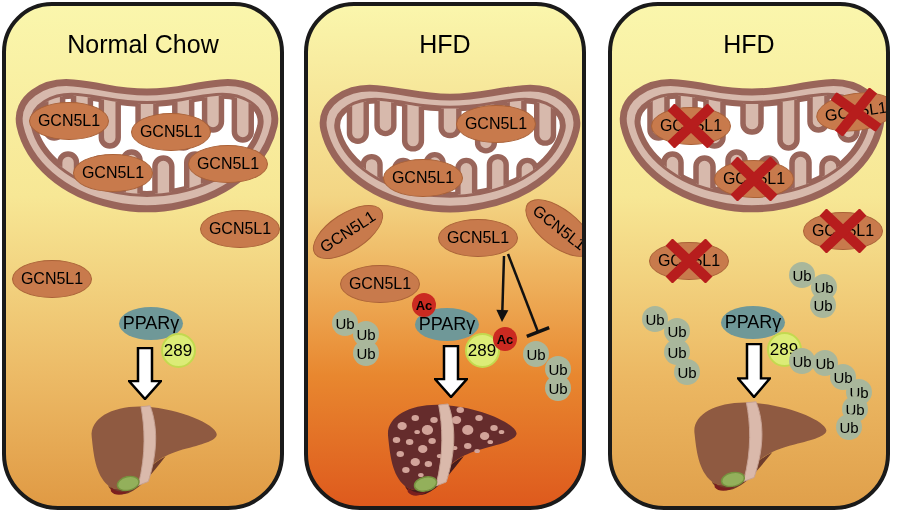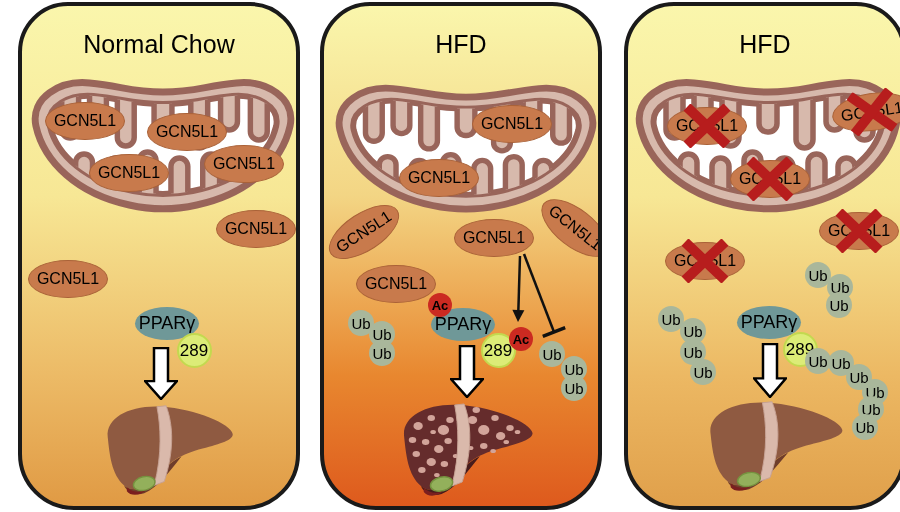--- a/index.html
+++ b/index.html
@@ -1,19 +1,19 @@
 <!DOCTYPE html>
 <html><head>
 <meta charset="utf-8">
 <style>
   html,body{margin:0;padding:0;background:#ffffff;}
   #figure{position:relative;width:900px;height:512px;background:#ffffff;overflow:hidden;
           font-family:"Liberation Sans", sans-serif;}
   .panel{position:absolute;box-sizing:border-box;border:4px solid #1a1a1a;
-         border-radius:50px 50px 56px 56px;overflow:hidden;margin-left:16px;}
+         border-radius:50px 50px 56px 56px;overflow:hidden;}
   .panel-title{position:absolute;left:0;right:0;text-align:center;font-size:25px;color:#000;}
   .oval{position:absolute;display:flex;align-items:center;justify-content:center;border-radius:50%;}
   .circle{position:absolute;display:flex;align-items:center;justify-content:center;border-radius:50%;}
   .lbl{color:#000;white-space:nowrap;line-height:1;}
   svg{display:block;}
 </style>
 </head>
 <body>
 
 <div id="figure" style="width: 900px; height: 512px;">

